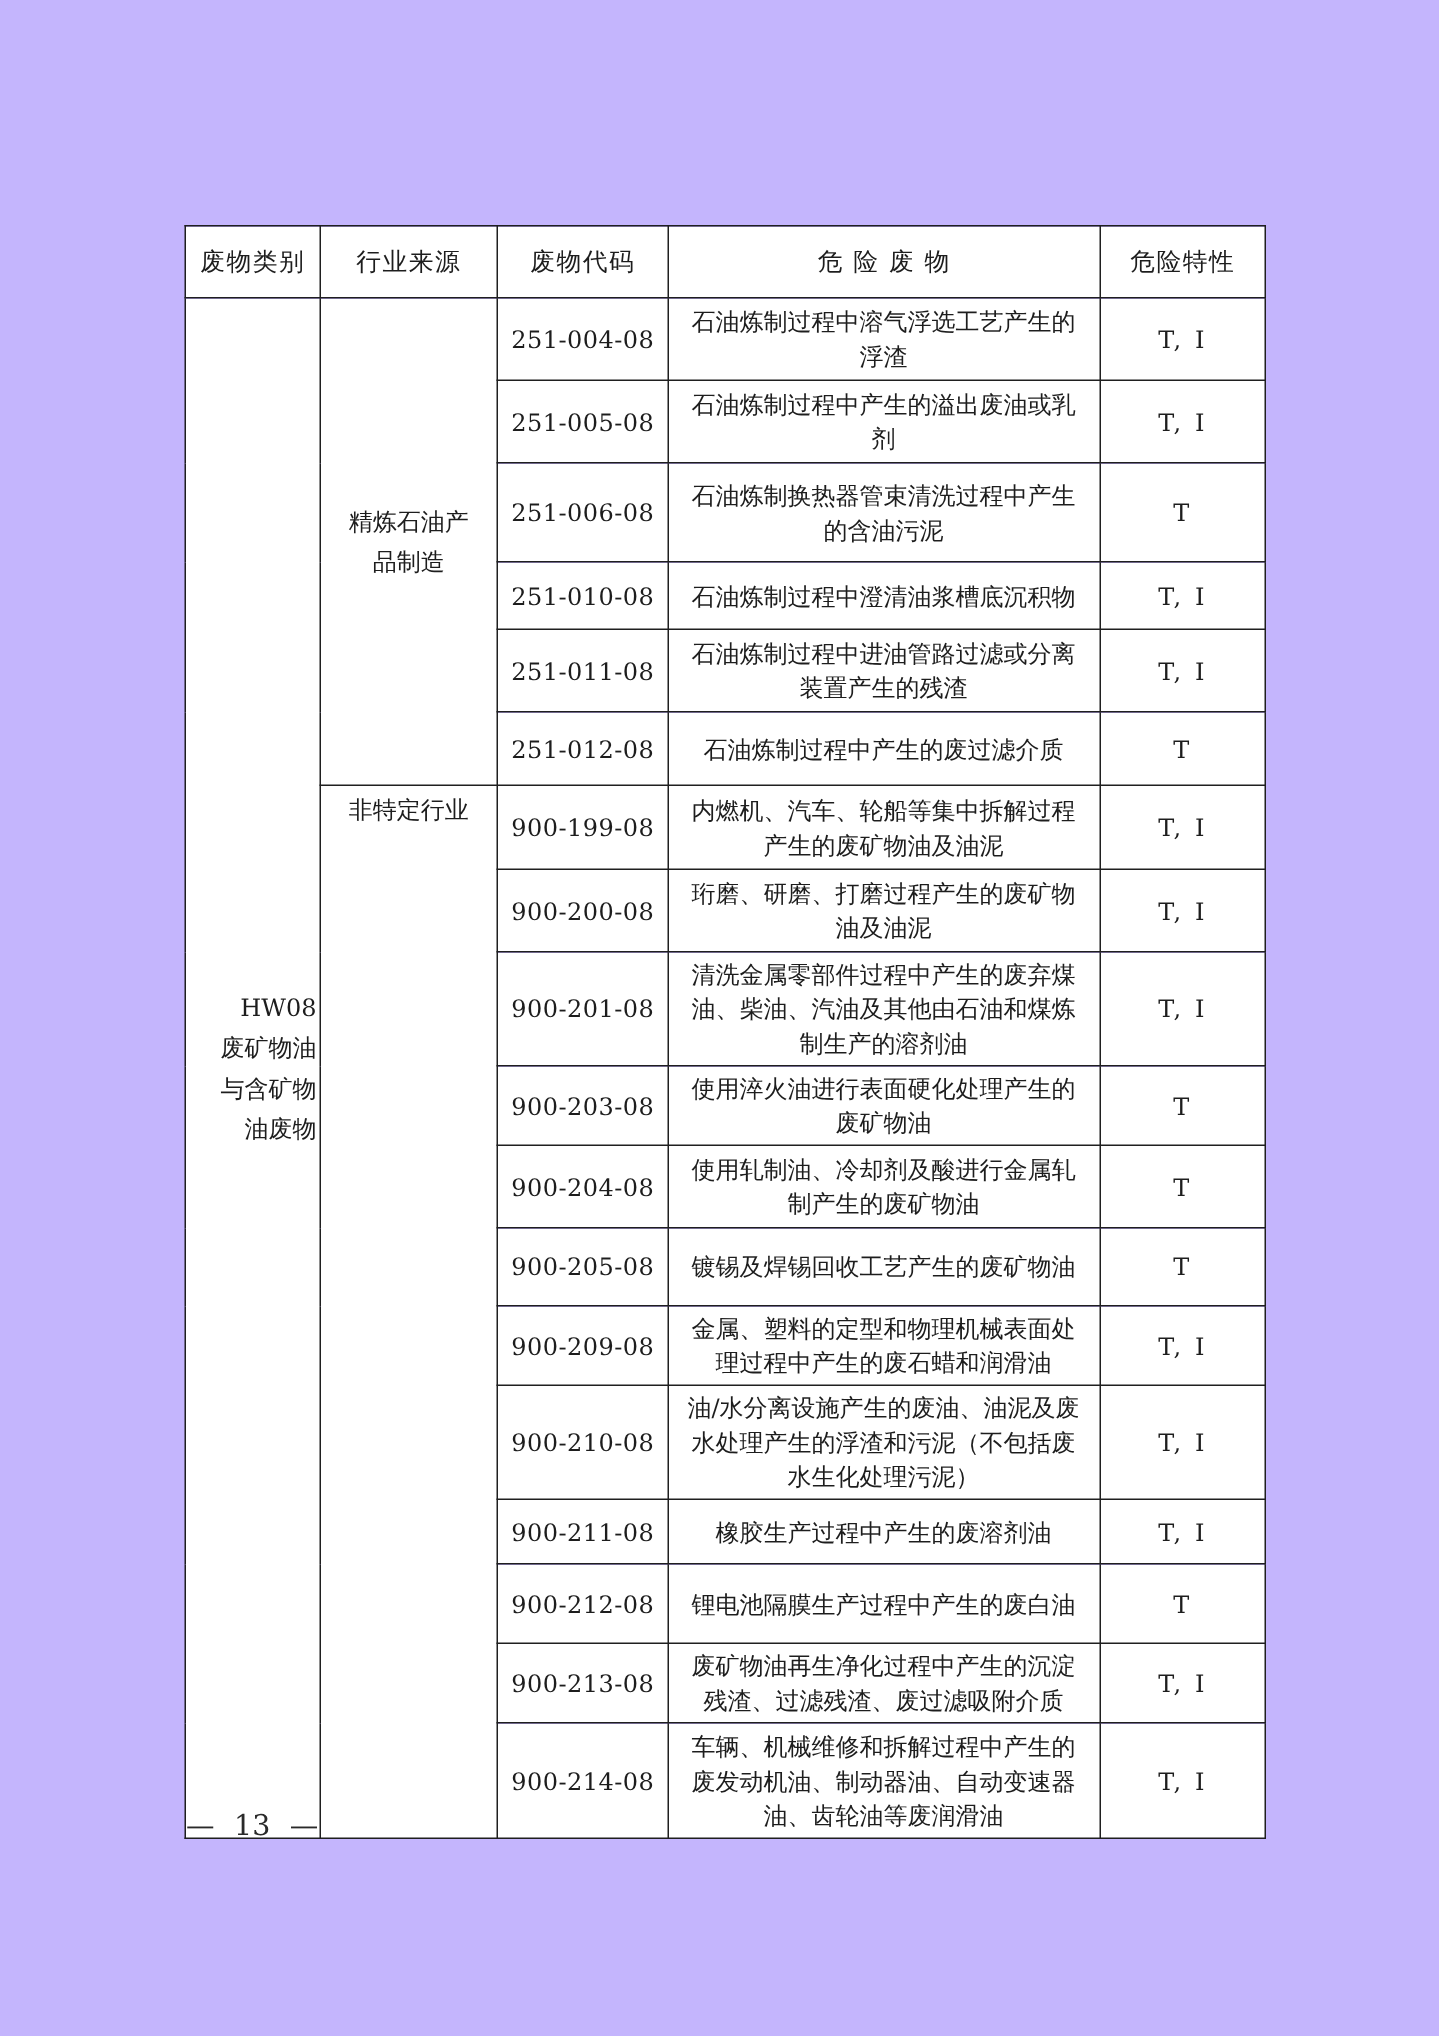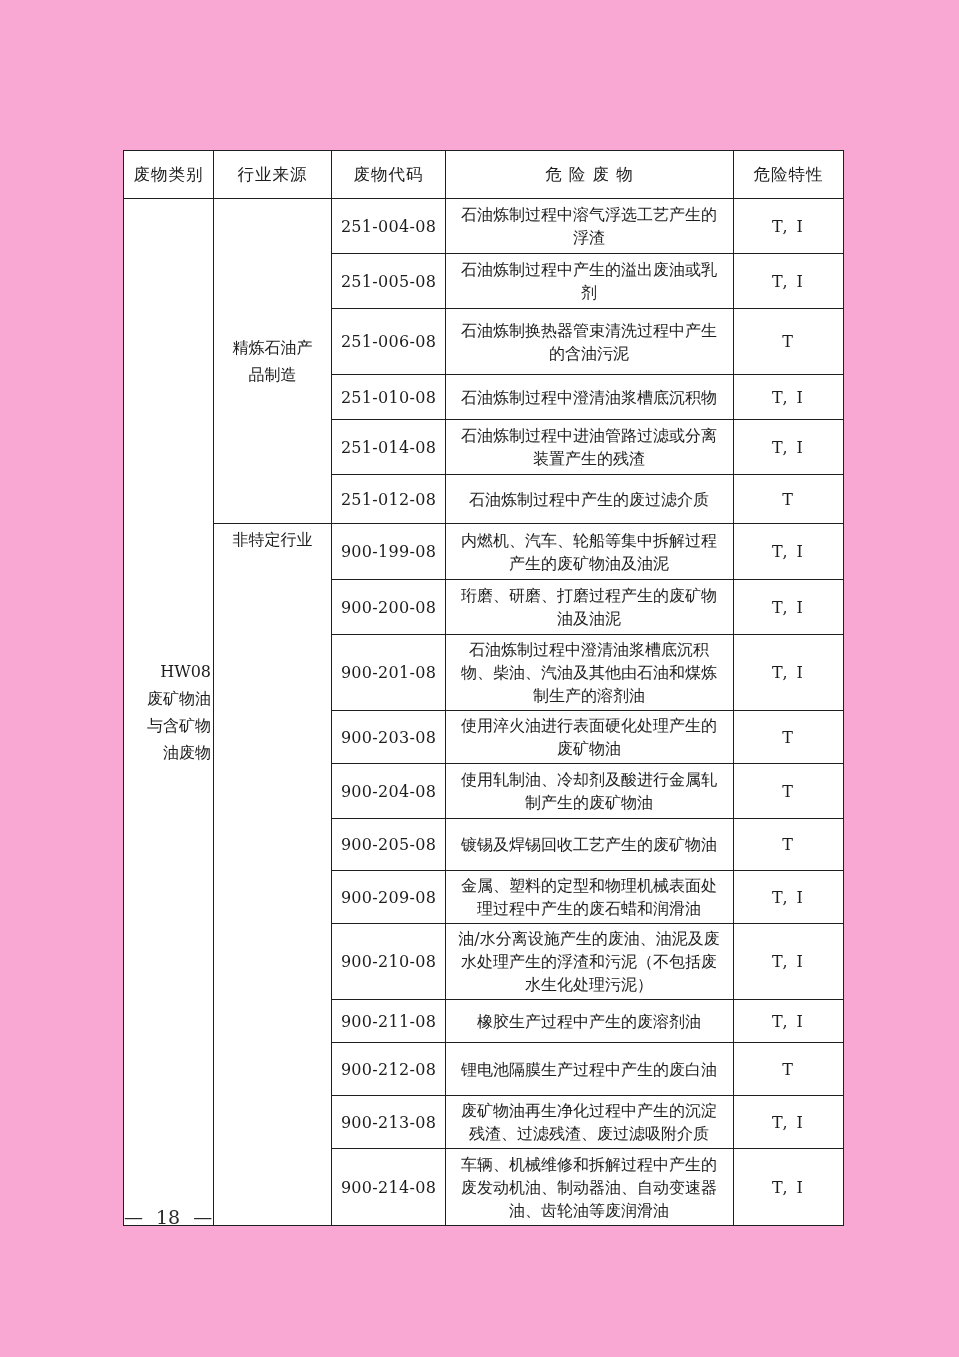--- a/index.html
+++ b/index.html
@@ -9,21 +9,21 @@
     width: 959px;
     height: 1357px;
     overflow: hidden;
     font-family: "DejaVu Serif", "Liberation Serif", serif;
     color: #1d1d1d;
   }
   .page {
     position: relative;
     width: 959px;
     height: 1357px;
-    background: #f9a8d4;
+    background: #c4b5fd;
   }
   table.waste-table {
     position: absolute;
     left: 123px;
     top: 150px;
     width: 720px;
     border-collapse: collapse;
     table-layout: fixed;
   }
   .waste-table th,
@@ -151,21 +151,21 @@
           <td class="code-cell">251-006-08</td>
           <td class="desc-cell">石油炼制换热器管束清洗过程中产生的含油污泥</td>
           <td class="hazard-cell">T</td>
         </tr>
         <tr>
           <td class="code-cell">251-010-08</td>
           <td class="desc-cell">石油炼制过程中澄清油浆槽底沉积物</td>
           <td class="hazard-cell">T, I</td>
         </tr>
         <tr>
-          <td class="code-cell">251-014-08</td>
+          <td class="code-cell">251-011-08</td>
           <td class="desc-cell">石油炼制过程中进油管路过滤或分离装置产生的残渣</td>
           <td class="hazard-cell">T, I</td>
         </tr>
         <tr>
           <td class="code-cell">251-012-08</td>
           <td class="desc-cell">石油炼制过程中产生的废过滤介质</td>
           <td class="hazard-cell">T</td>
         </tr>
         <tr>
           <td class="industry-cell industry-1" rowspan="12">非特定行业</td>
@@ -173,21 +173,21 @@
           <td class="desc-cell">内燃机、汽车、轮船等集中拆解过程产生的废矿物油及油泥</td>
           <td class="hazard-cell">T, I</td>
         </tr>
         <tr>
           <td class="code-cell">900-200-08</td>
           <td class="desc-cell">珩磨、研磨、打磨过程产生的废矿物油及油泥</td>
           <td class="hazard-cell">T, I</td>
         </tr>
         <tr>
           <td class="code-cell">900-201-08</td>
-          <td class="desc-cell">石油炼制过程中澄清油浆槽底沉积物、柴油、汽油及其他由石油和煤炼制生产的溶剂油</td>
+          <td class="desc-cell">清洗金属零部件过程中产生的废弃煤油、柴油、汽油及其他由石油和煤炼制生产的溶剂油</td>
           <td class="hazard-cell">T, I</td>
         </tr>
         <tr>
           <td class="code-cell">900-203-08</td>
           <td class="desc-cell">使用淬火油进行表面硬化处理产生的废矿物油</td>
           <td class="hazard-cell">T</td>
         </tr>
         <tr>
           <td class="code-cell">900-204-08</td>
           <td class="desc-cell">使用轧制油、冷却剂及酸进行金属轧制产生的废矿物油</td>
@@ -226,17 +226,17 @@
         <tr>
           <td class="code-cell">900-214-08</td>
           <td class="desc-cell">车辆、机械维修和拆解过程中产生的废发动机油、制动器油、自动变速器油、齿轮油等废润滑油</td>
           <td class="hazard-cell">T, I</td>
         </tr>
       </tbody>
   </table>
 
   <div class="page-footer">
     <span>—</span>
-    <span>18</span>
+    <span>13</span>
     <span>—</span>
   </div>
 
 </div>
 
 </body></html>

